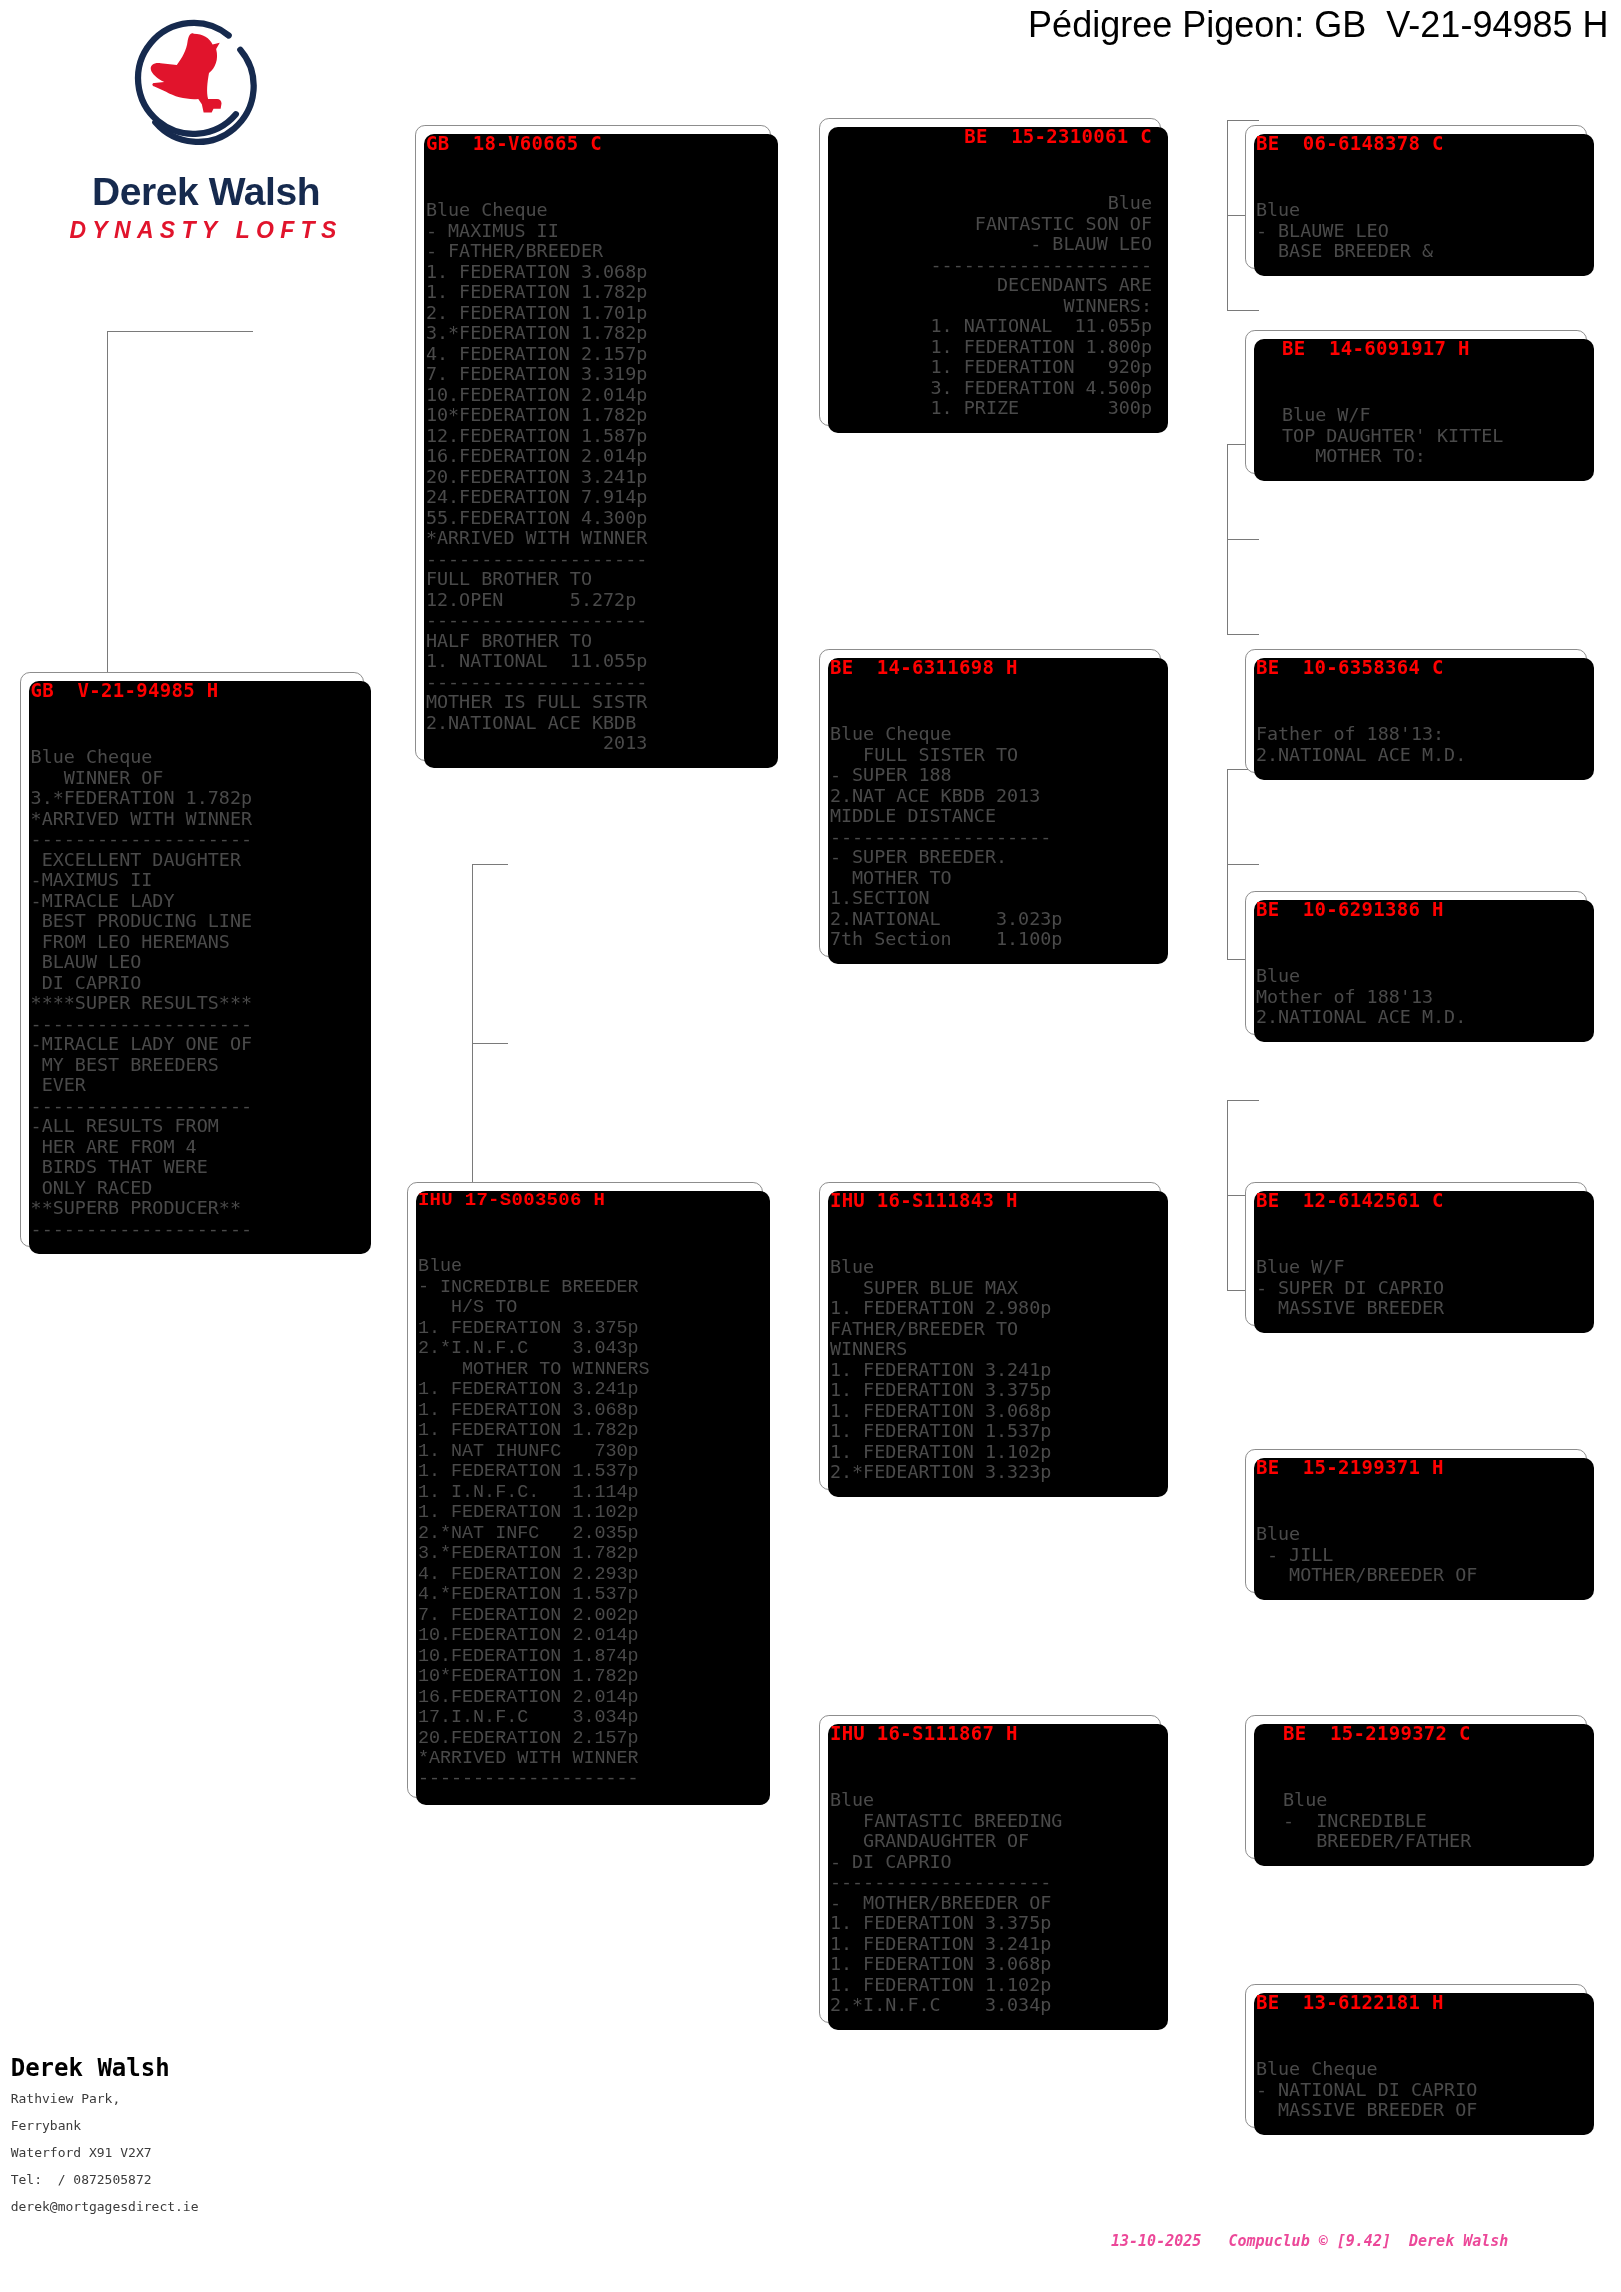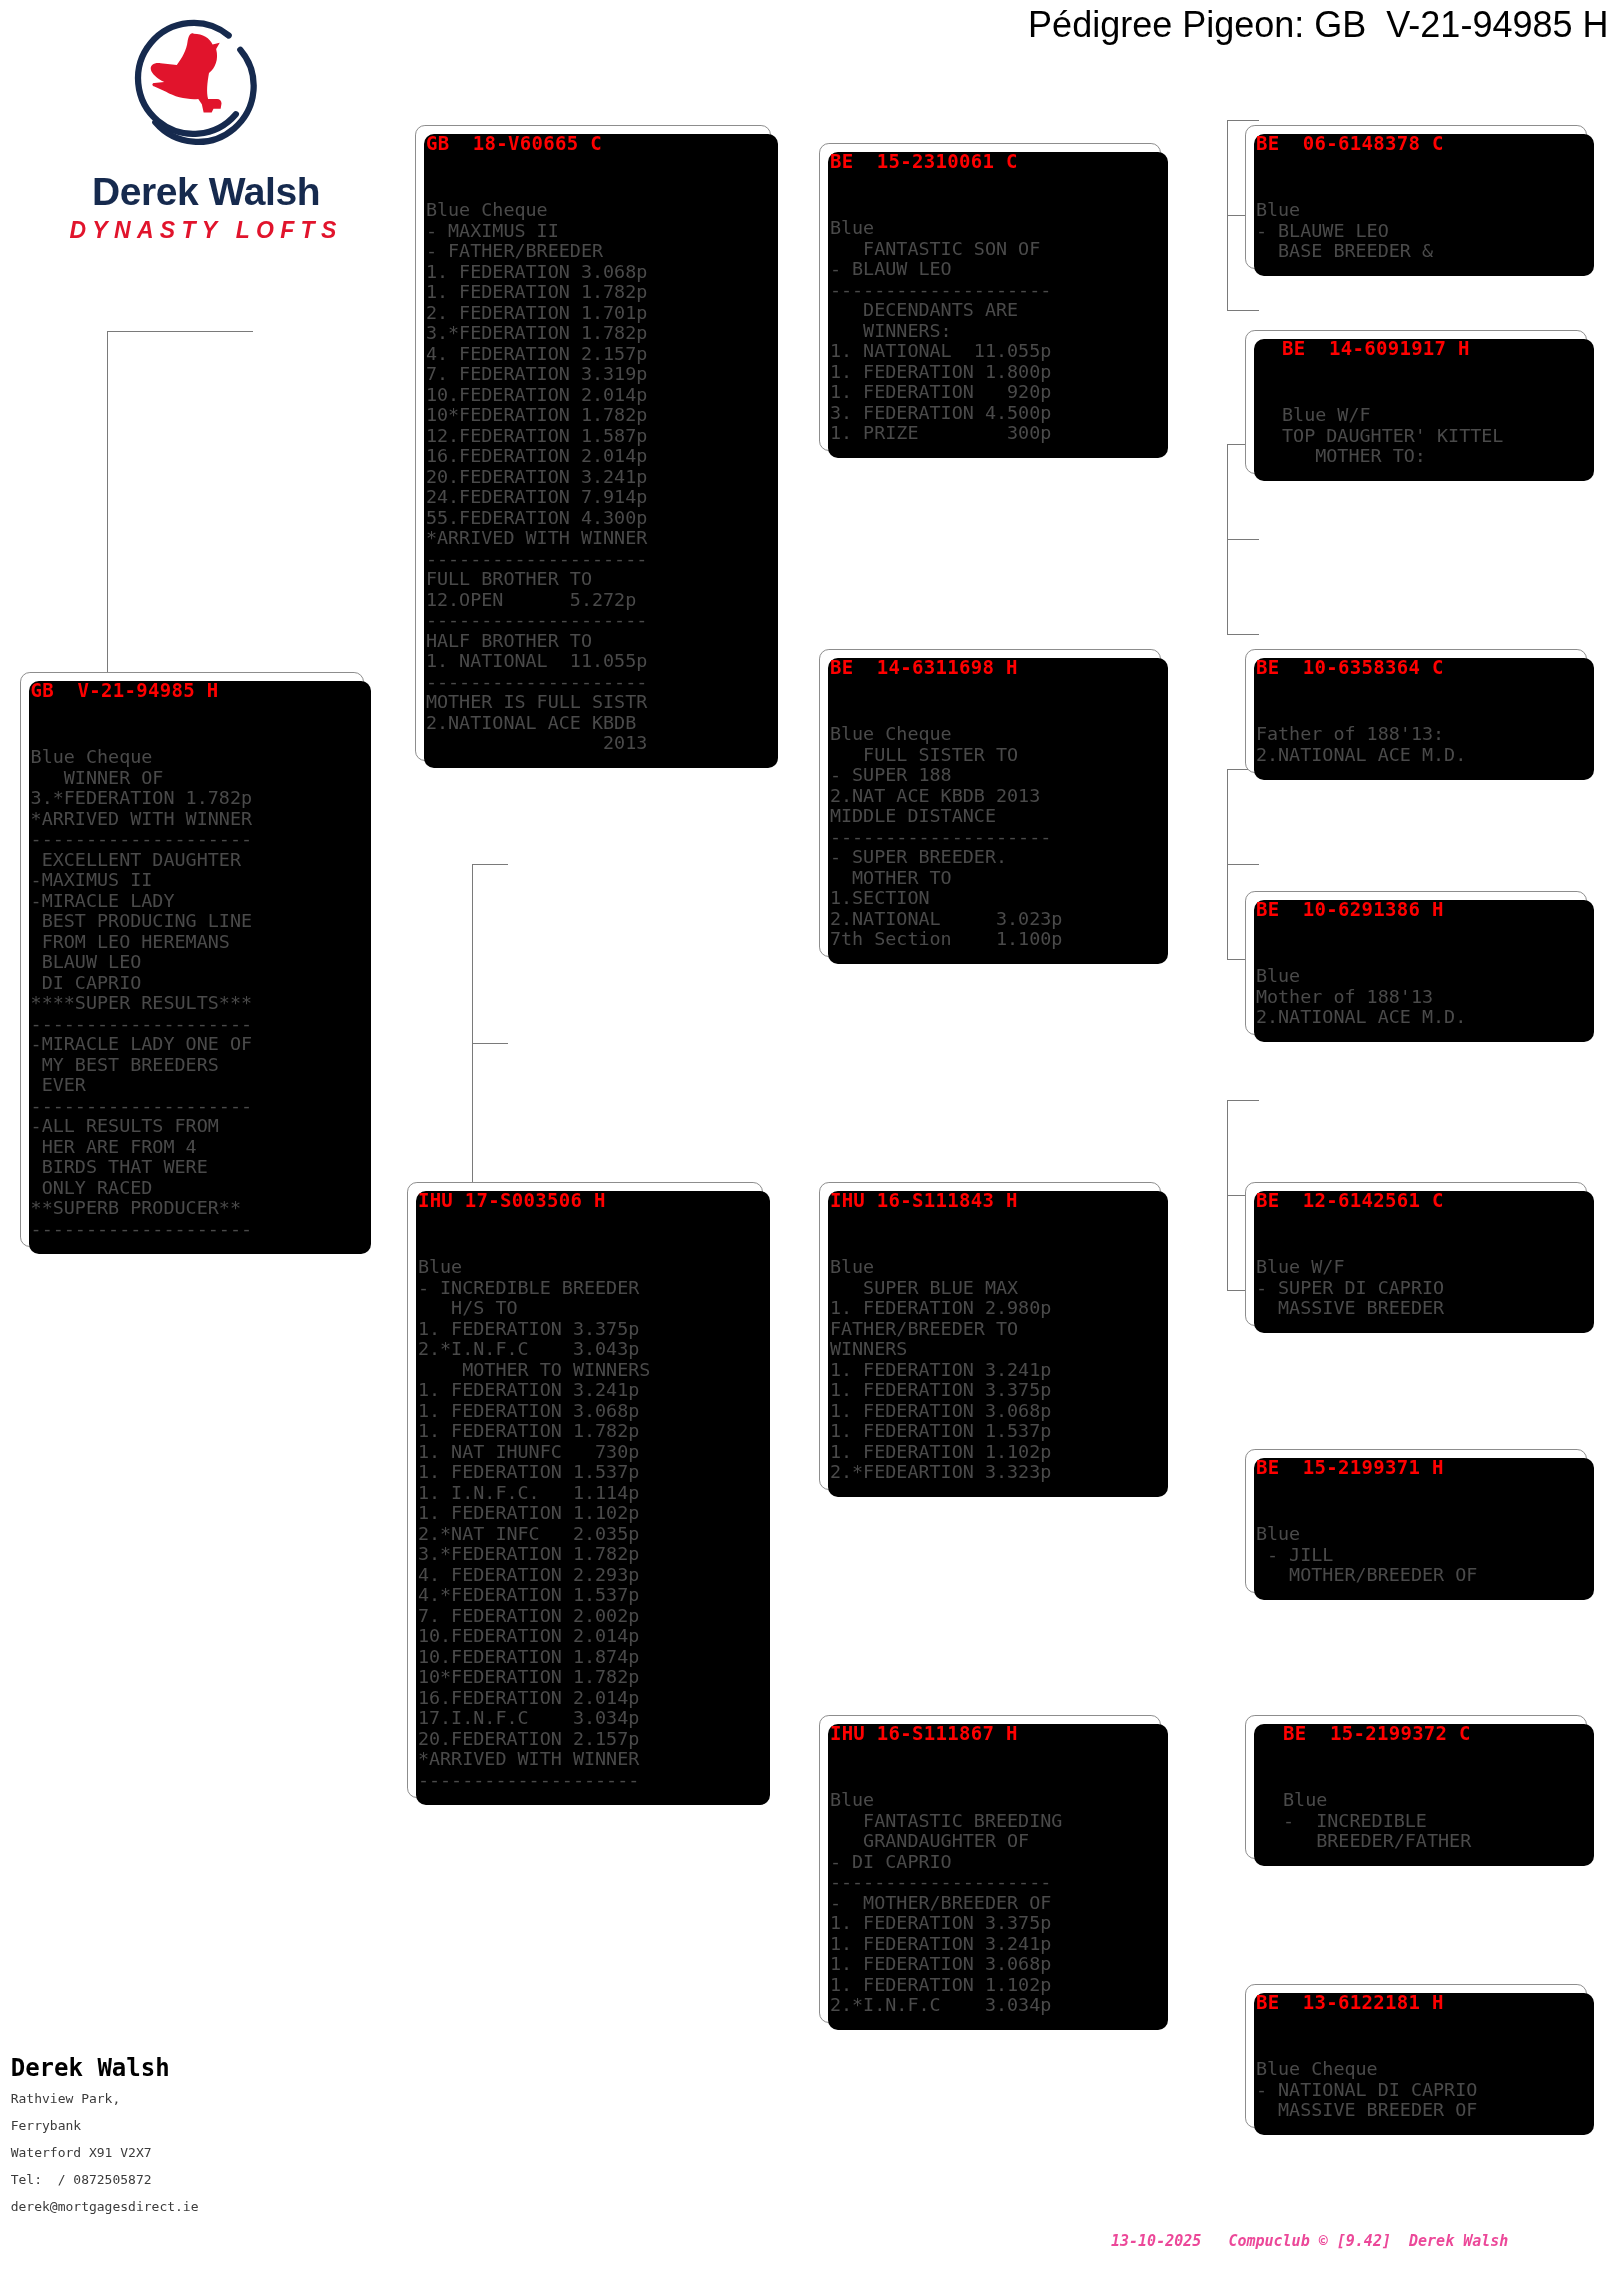--- a/index.html
+++ b/index.html
@@ -270,21 +270,21 @@
   <div class="line">12.OPEN      5.272p</div>
   <div class="line">--------------------</div>
   <div class="line">HALF BROTHER TO</div>
   <div class="line">1. NATIONAL  11.055p</div>
   <div class="line">--------------------</div>
   <div class="line">MOTHER IS FULL SISTR</div>
   <div class="line">2.NATIONAL ACE KBDB</div>
   <div class="line">                2013</div>
 </div>
 
-<div class="card" style="left:407px; top:1182px; width:356px;">
+<div class="card" style="left:407px; top:1182px; width:356px;font-family:Liberation Mono, monospace;">
   <div class="ring">IHU 17-S003506 H</div>
   <div class="pname">MIRACLE LADY</div>
   <div class="owner">Derek Walsh</div>
   <div class="line">Blue</div>
   <div class="line">- INCREDIBLE BREEDER</div>
   <div class="line">   H/S TO</div>
   <div class="line">1. FEDERATION 3.375p</div>
   <div class="line">2.*I.N.F.C    3.043p</div>
   <div class="line">    MOTHER TO WINNERS</div>
   <div class="line">1. FEDERATION 3.241p</div>
@@ -302,21 +302,21 @@
   <div class="line">10.FEDERATION 2.014p</div>
   <div class="line">10.FEDERATION 1.874p</div>
   <div class="line">10*FEDERATION 1.782p</div>
   <div class="line">16.FEDERATION 2.014p</div>
   <div class="line">17.I.N.F.C    3.034p</div>
   <div class="line">20.FEDERATION 2.157p</div>
   <div class="line">*ARRIVED WITH WINNER</div>
   <div class="line">--------------------</div>
 </div>
 
-<div class="card" style="left:819px; top:143px; width:342px;">
+<div class="card" style="left:819px; top:118px; width:342px;text-align:right;">
   <div class="ring">BE  15-2310061 C</div>
   <div class="pname">MAXIMUS</div>
   <div class="owner">Heremans-Bulck</div>
   <div class="line">Blue</div>
   <div class="line">   FANTASTIC SON OF</div>
   <div class="line">- BLAUW LEO</div>
   <div class="line">--------------------</div>
   <div class="line">   DECENDANTS ARE</div>
   <div class="line">   WINNERS:</div>
   <div class="line">1. NATIONAL  11.055p</div>

